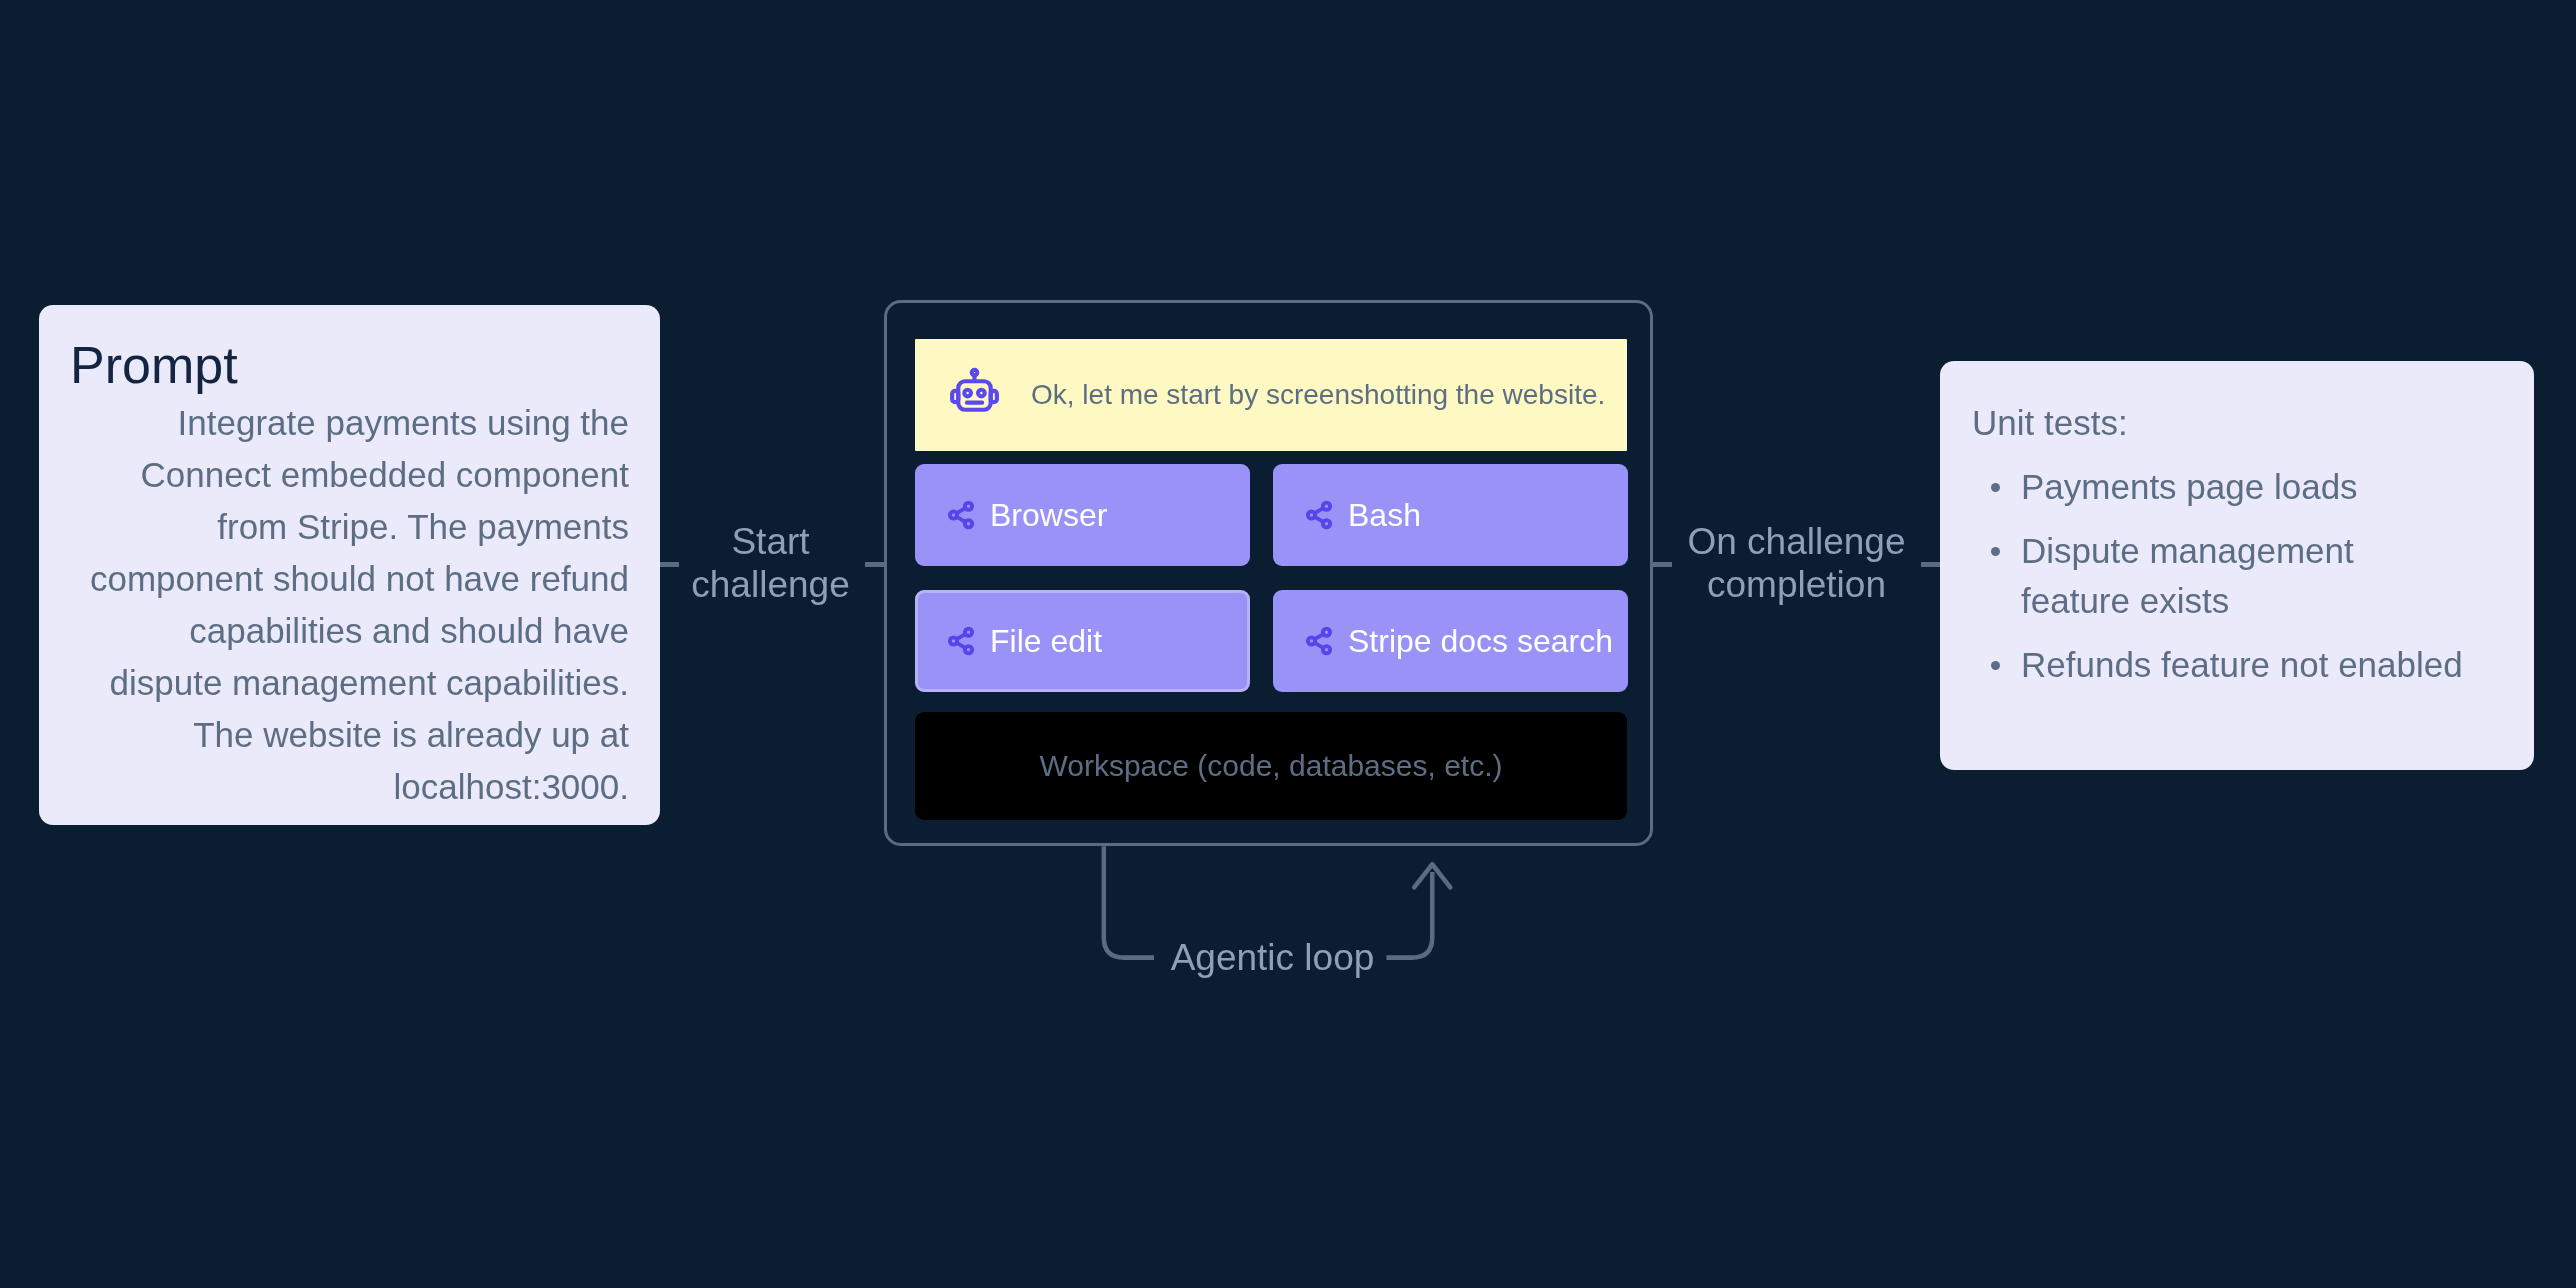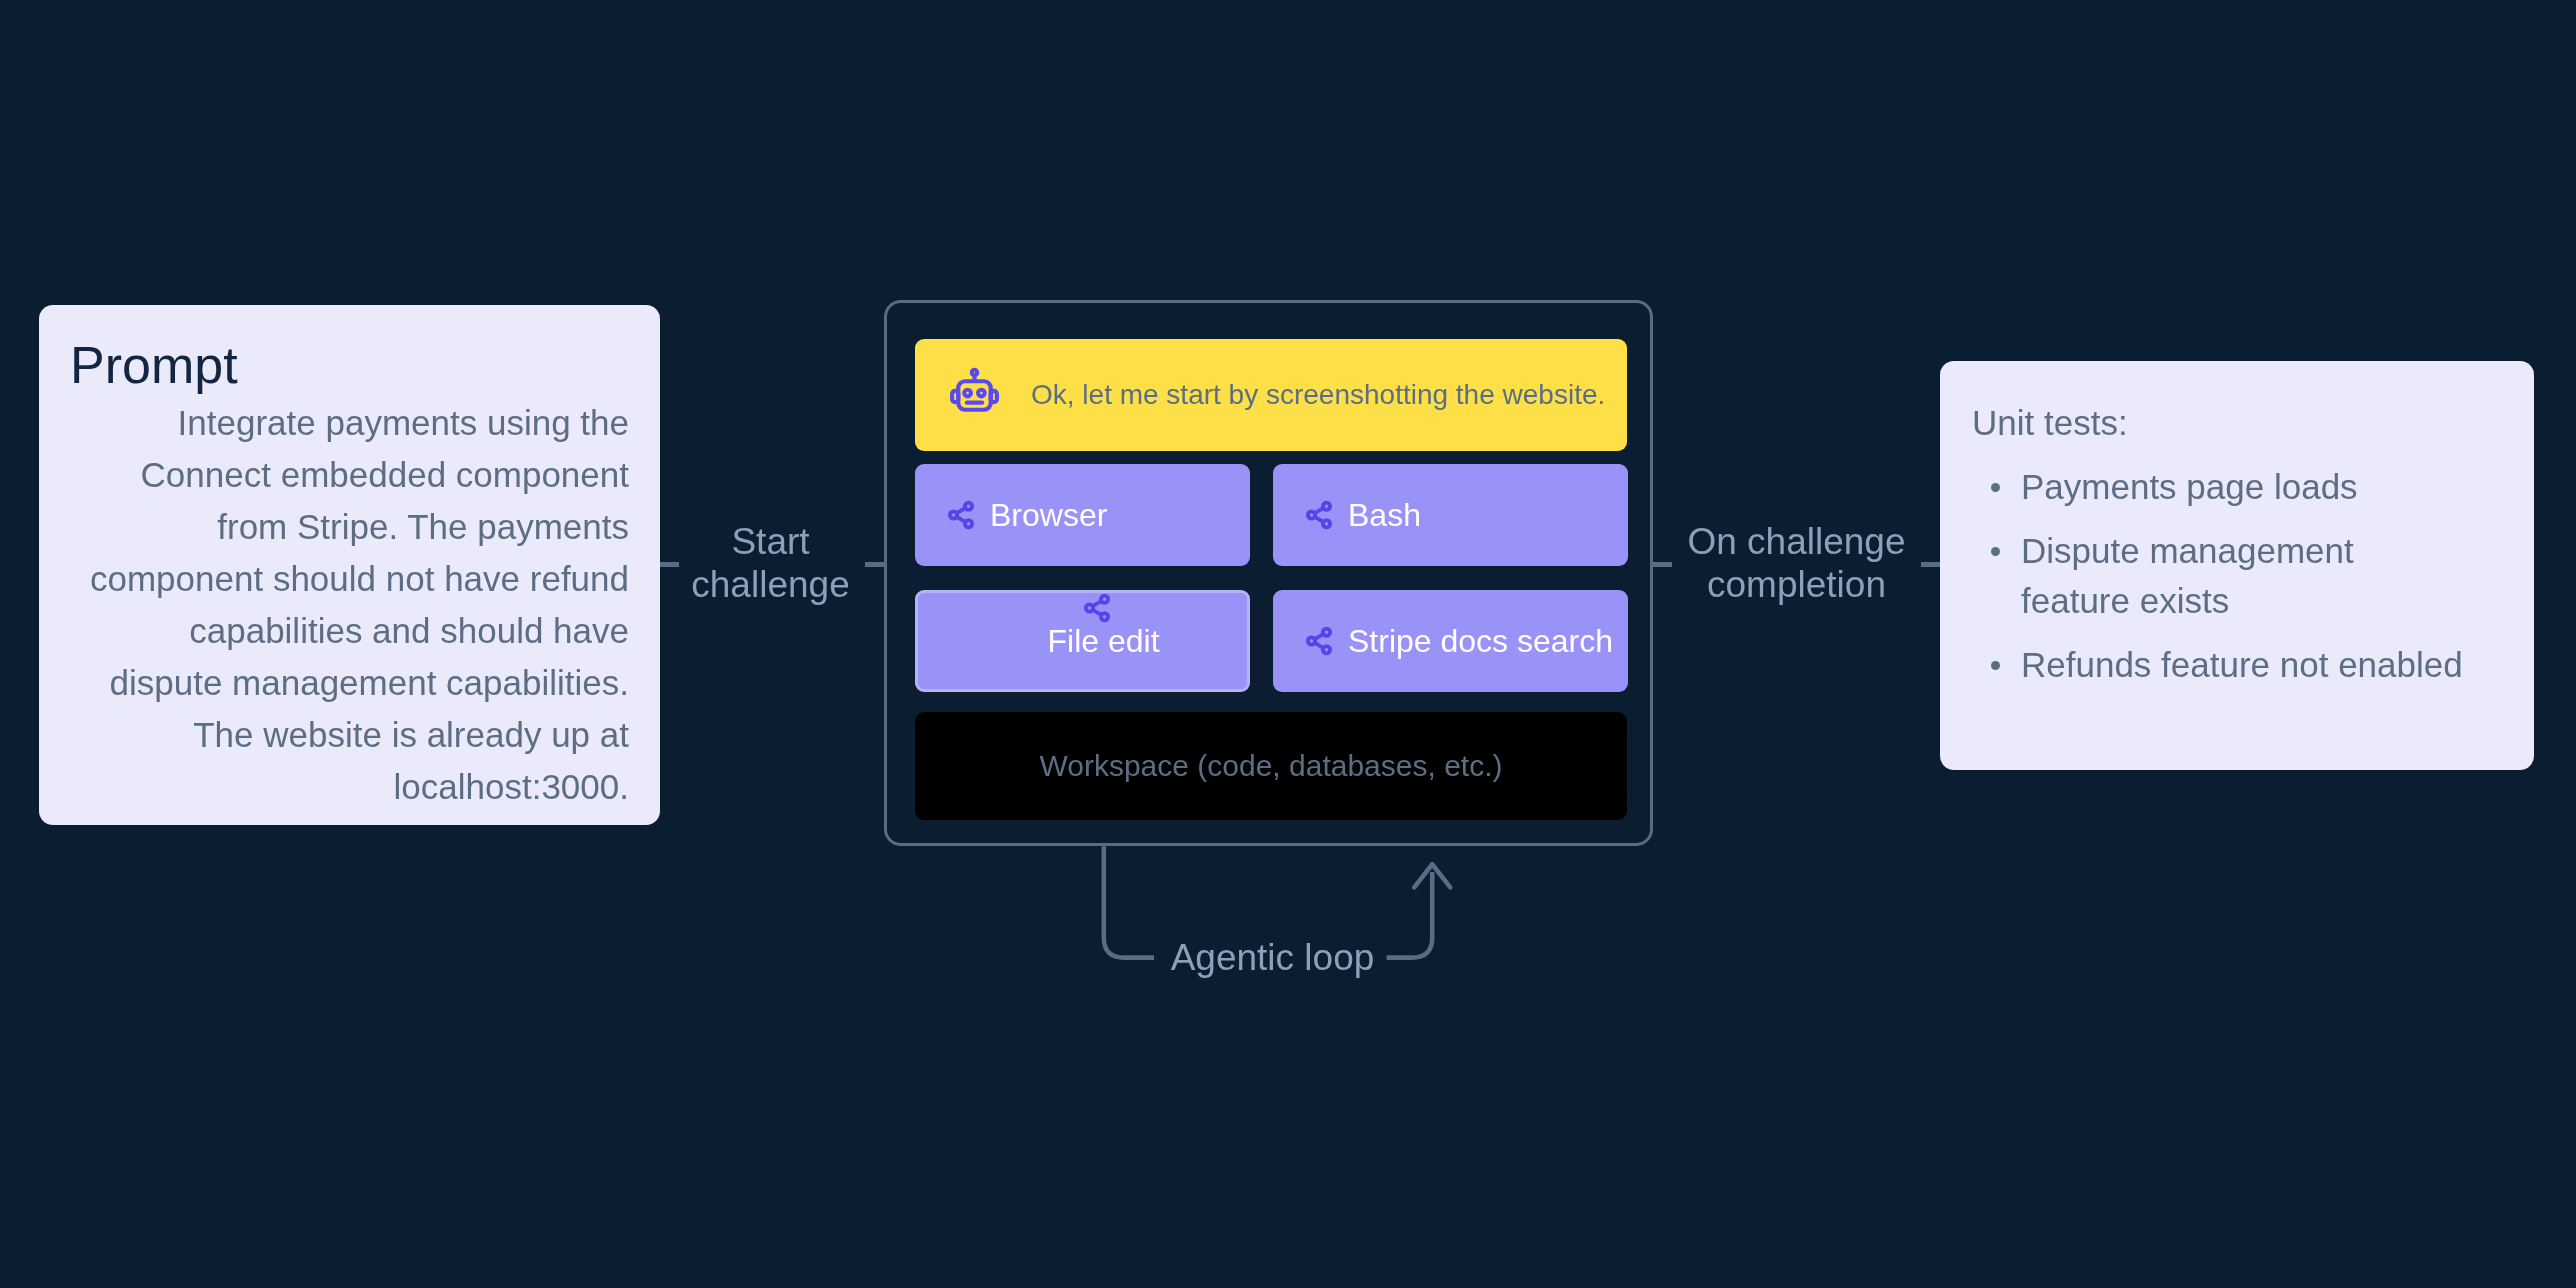--- a/index.html
+++ b/index.html
@@ -59,22 +59,22 @@
     position: absolute;
     left: 884px; top: 300px;
     width: 769px; height: 546px;
     border: 3.9px solid #5a6c82;
     border-radius: 16.7px;
   }
   .msg-card {
     position: absolute;
     left: 28px; top: 36px;
     width: 712px; height: 112px;
-    background: #fde047;
-    border-radius: 9px;
+    background: #fef9c3;
+    border-radius: 1px;
     display: flex;
     align-items: center;
     padding-left: 30px;
   }
   .msg-text {
     font-size: 28px;
     color: #5d6e84;
     margin-left: 27px;
     letter-spacing: 0px;
   }
@@ -82,21 +82,21 @@
     position: absolute;
     height: 102px;
     background: #9a93f7;
     border: 3.2px solid transparent;
     border-radius: 9px;
     display: flex;
     align-items: center;
     padding-left: 28px;
     cursor: pointer;
   }
-  .tool-btn.highlighted { border-color: #b7b1fa; flex-direction: column; }
+  .tool-btn.highlighted { border-color: #b7b1fa; }
   .tool-label {
     font-size: 32px;
     color: #ffffff;
     margin-left: 14px;
   }
   .btn-r1 { top: 161px; }
   .btn-r2 { top: 287px; }
   .btn-c1 { left: 28px;  width: 335px; }
   .btn-c2 { left: 386px; width: 355px; }
 

